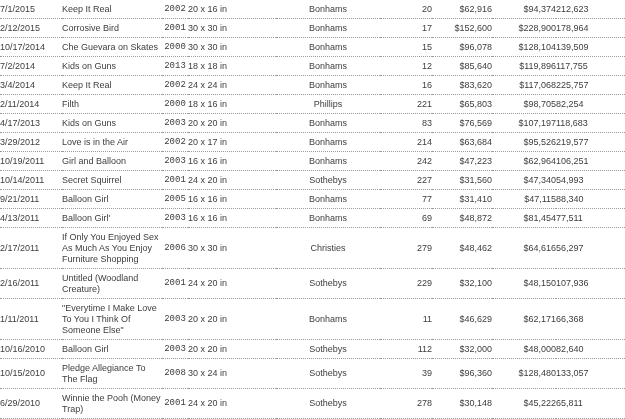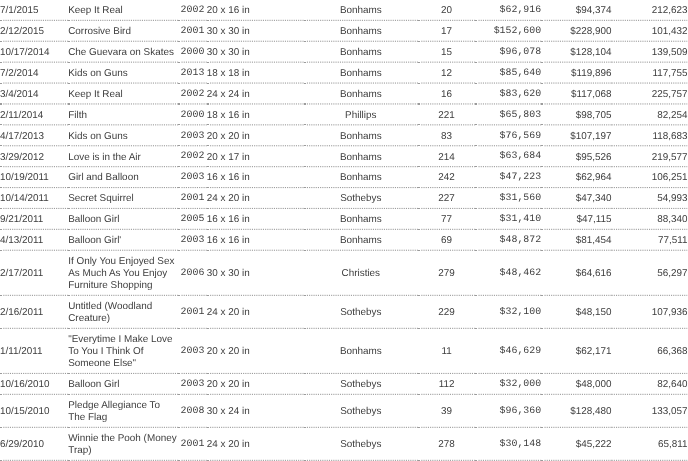--- a/index.html
+++ b/index.html
@@ -26,24 +26,24 @@
   table.auction-table td {
     padding: 3.5px 0;
     vertical-align: middle;
     overflow: visible;
   }
   td.c-date  { text-align: left;  padding-left: 10px; }
   td.c-title { text-align: left;  padding-left: 6px; white-space: pre; }
   td.c-year  { text-align: center; font-family: Liberation Mono, monospace; }
   td.c-dims  { text-align: left; }
   td.c-house { text-align: center; }
-  td.c-lot   { text-align: center; }
-  td.c-low   { text-align: right; padding-right: 4px; font-family: Liberation Mono, monospace; }
+  td.c-lot   { text-align: right; }
+  td.c-low   { text-align: right; padding-right: 4px; }
   td.c-high  { text-align: right; padding-right: 4px; }
-  td.c-amt   { text-align: right; padding-right: 8px; }
+  td.c-amt   { text-align: left; padding-right: 8px; }
 </style>
 </head>
 <body>
 
 <div class="table-wrap">
   <table class="auction-table">
     <colgroup>
       <col style="width:62px">
       <col style="width:100px">
       <col style="width:26px">
@@ -68,21 +68,21 @@
   </tr>
         <tr>
     <td class="c-date">2/12/2015</td>
     <td class="c-title">Corrosive Bird</td>
     <td class="c-year">2001</td>
     <td class="c-dims">30 x 30 in</td>
     <td class="c-house">Bonhams</td>
     <td class="c-lot">17</td>
     <td class="c-low">$152,600</td>
     <td class="c-high">$228,900</td>
-    <td class="c-amt">101,432</td>
+    <td class="c-amt">178,964</td>
   </tr>
         <tr>
     <td class="c-date">10/17/2014</td>
     <td class="c-title">Che Guevara on Skates</td>
     <td class="c-year">2000</td>
     <td class="c-dims">30 x 30 in</td>
     <td class="c-house">Bonhams</td>
     <td class="c-lot">15</td>
     <td class="c-low">$96,078</td>
     <td class="c-high">$128,104</td>

